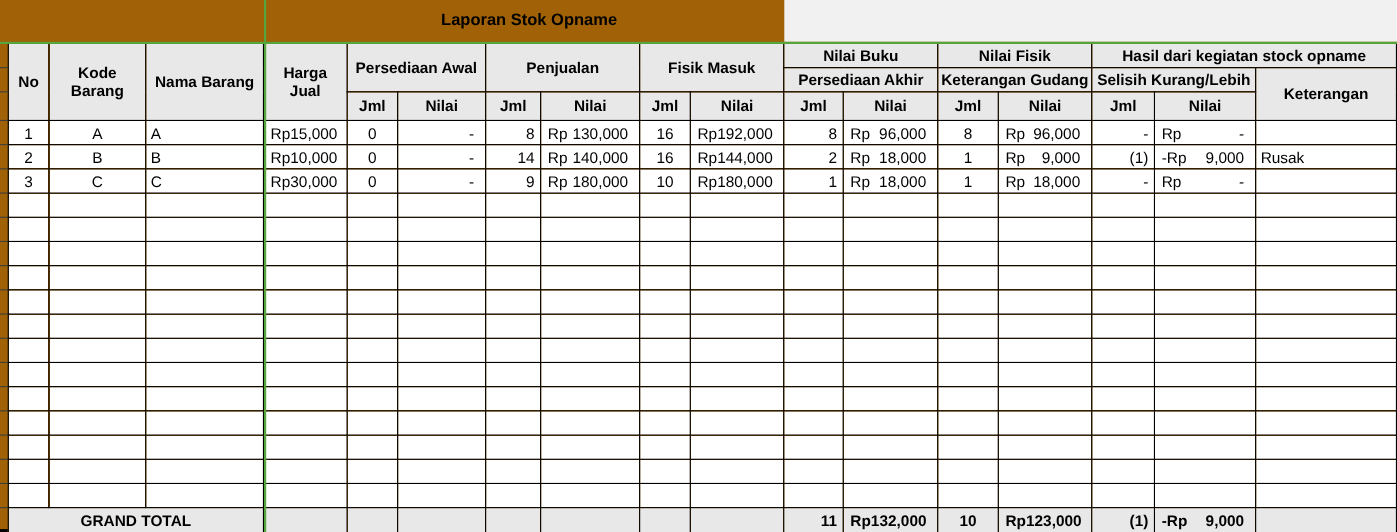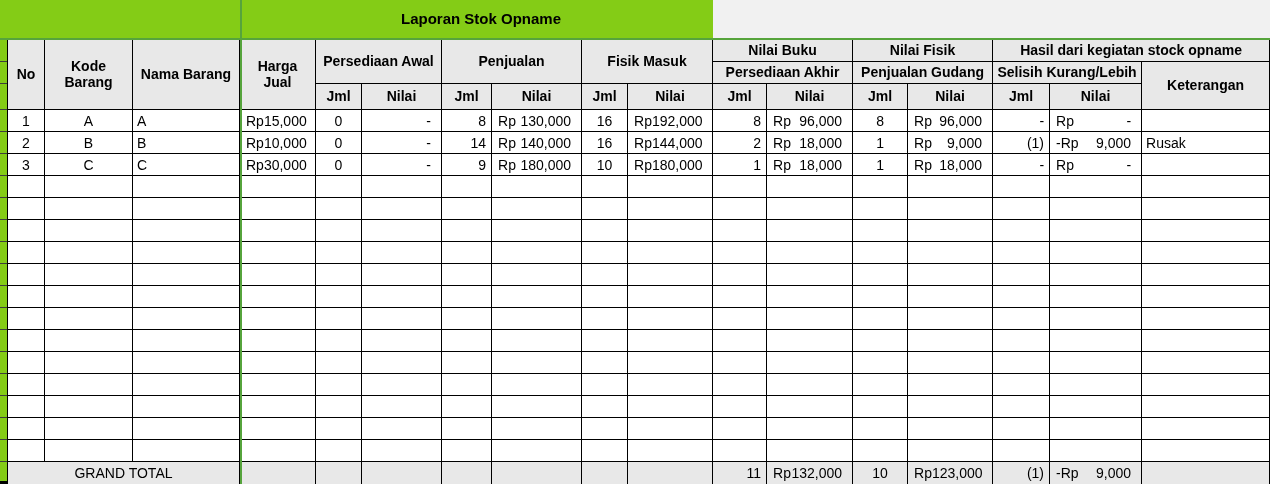--- a/index.html
+++ b/index.html
@@ -1,17 +1,17 @@
 <!DOCTYPE html>
 <html><head>
 <meta charset="utf-8">
 <style>
   html,body{margin:0;padding:0;}
   .screen{
-    position:relative;width:1270px;height:484px;background:#84cc16;
+    position:relative;width:1270px;height:484px;background:#a16207;
     font-family:"Liberation Sans",sans-serif;color:#000;overflow:hidden;
   }
   .titleband-gray{position:absolute;left:713px;top:0;width:557px;height:38px;background:#F1F1F1;}
   .sheet-title{
     position:absolute;left:0;top:0;width:962px;height:38px;line-height:38px;
     text-align:center;font-weight:bold;font-size:15px;
   }
   table.sheet{
     position:absolute;left:7px;top:39px;width:1263px;
     border-collapse:collapse;table-layout:fixed;
@@ -24,21 +24,21 @@
   th.wrap{white-space:normal;word-spacing:60px;}
   tr.hA{height:22px;} tr.hB{height:22px;} tr.hC{height:26px;}
   tbody tr{height:22px;background:#fff;}
   td.c{text-align:center;}
   td.l{text-align:left;padding-left:4px;}
   td.r{text-align:right;padding-right:5px;}
   td.money .acct{display:flex;justify-content:space-between;align-items:flex-start;padding:0 10px 0 6px;}
   td.money .cur{text-align:left;}
   td.money .val{text-align:right;}
   tr.grand{height:24px;}
-  tr.grand td{background:#E8E8E8;font-weight:normal;border-bottom:3px solid #0f766e;}
+  tr.grand td{background:#E8E8E8;font-weight:bold;border-bottom:3px solid #0f766e;}
   tr.grand td.gt-label{text-align:center;}
   .vline{position:absolute;top:0;width:2px;height:484px;z-index:6;}
   .hline{position:absolute;left:0;top:38px;width:1270px;height:2px;z-index:6;}
   .stub{position:absolute;left:0;width:7px;height:1px;background:#3d3d3d;z-index:4;}
   .stub-thick{position:absolute;left:0;width:7px;height:3px;background:#000;z-index:4;}
 </style>
 </head>
 <body>
 
 <div class="screen">
@@ -75,21 +75,21 @@
         <th rowspan="3" class="wrap">Harga Jual</th>
         <th rowspan="2" colspan="2">Persediaan Awal</th>
         <th rowspan="2" colspan="2">Penjualan</th>
         <th rowspan="2" colspan="2">Fisik Masuk</th>
         <th colspan="2">Nilai Buku</th>
         <th colspan="2">Nilai Fisik</th>
         <th colspan="3">Hasil dari kegiatan stock opname</th>
       </tr>
       <tr class="hB">
         <th colspan="2">Persediaan Akhir</th>
-        <th colspan="2">Penjualan Gudang</th>
+        <th colspan="2">Keterangan Gudang</th>
         <th colspan="2">Selisih Kurang/Lebih</th>
         <th rowspan="2">Keterangan</th>
       </tr>
       <tr class="hC" id="jml-nilai-row">
           <th>Jml</th>
           <th>Nilai</th>
           <th>Jml</th>
           <th>Nilai</th>
           <th>Jml</th>
           <th>Nilai</th>

